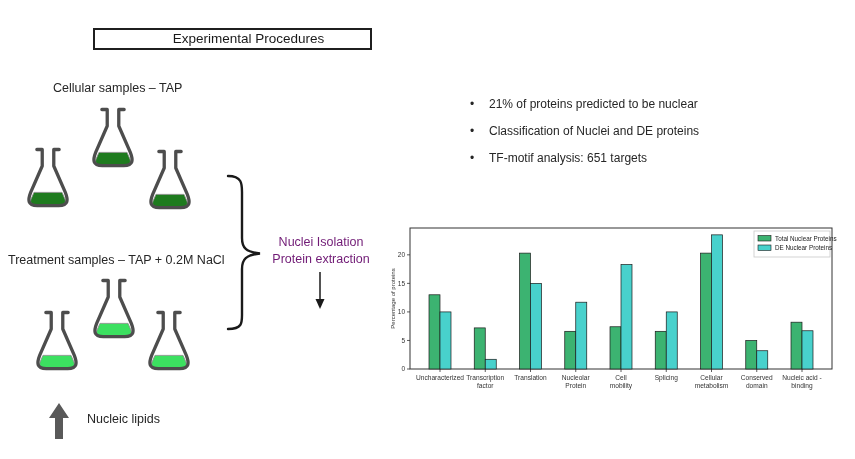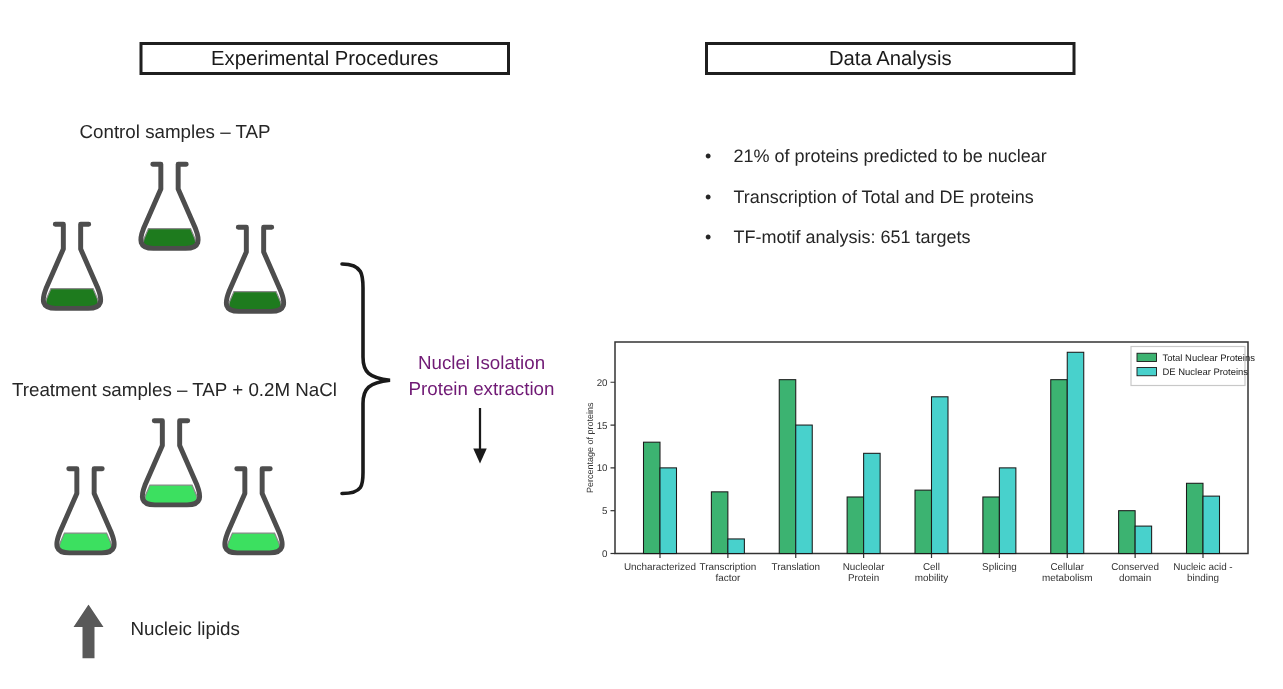--- a/index.html
+++ b/index.html
@@ -2,21 +2,21 @@
 <html style="--control-liquid: #1e7b1e; --treatment-liquid: #3ce060;"><head>
 <meta charset="utf-8">
 <style>
   html,body{margin:0;padding:0;background:#ffffff;}
   .canvas{
     position:relative;width:855px;height:459px;background:#ffffff;overflow:hidden;
     font-family:"Liberation Sans", sans-serif;color:#262626;
   }
   .title-box{
     position:absolute;width:243px;height:18px;border:2px solid #1f1f1f;
-    text-align:center;line-height:18px;font-size:13.5px;color:#1a1a1a;background:#ffffff;
+    text-align:center;line-height:18px;font-size:13.5px;color:#1a1a1a;background:#ffffff;padding-left:32px;
   }
   .label{position:absolute;font-size:12.5px;color:#262626;white-space:nowrap;}
   .mid-text{position:absolute;font-size:12.5px;color:#701a75;text-align:center;line-height:17px;}
   .flask{position:absolute;width:52px;height:66px;}
   .flask .flask-outline{fill:none;stroke:#4d4d4d;stroke-width:4;stroke-linecap:round;stroke-linejoin:round;}
   .flask .flask-liquid{stroke:#8a8a8a;stroke-width:1;}
   .flask.control .flask-liquid{fill:var(--control-liquid,#1e7b1e);}
   .flask.treatment .flask-liquid{fill:var(--treatment-liquid,#3ce060);}
   .bullets{position:absolute;left:470px;top:96px;width:300px;}
   .bullet-item{display:flex;align-items:flex-start;margin-bottom:11px;font-size:12px;line-height:16px;color:#262626;}
@@ -26,21 +26,21 @@
 </style>
 </head>
 <body>
 
 <div class="canvas">
 
   <div class="title-box" style="left:93px;top:28px;">
     <span>Experimental Procedures</span>
   </div>
 
-  <div class="label" style="left:53px;top:81px;">Control samples – TAP</div>
+  <div class="label" style="left:53px;top:81px;">Cellular samples – TAP</div>
 
   <svg class="flask control" style="left:22px;top:147px;" viewBox="0 0 60 80">
     <path class="flask-liquid" d="M13,55 L47,55 L50.5,63 C52.5,68.5 49.5,71 43,71 L17,71 C10.5,71 7.5,68.5 9.5,63 Z"></path>
     <path class="flask-outline" d="M16.5,3 L23,3 L23,23 L9,55 C5.5,64 5,71 17,71 L43,71 C55,71 54.5,64 51,55 L37,23 L37,3 L43.5,3"></path>
   </svg>
   <svg class="flask control" style="left:87px;top:107px;" viewBox="0 0 60 80">
     <path class="flask-liquid" d="M13,55 L47,55 L50.5,63 C52.5,68.5 49.5,71 43,71 L17,71 C10.5,71 7.5,68.5 9.5,63 Z"></path>
     <path class="flask-outline" d="M16.5,3 L23,3 L23,23 L9,55 C5.5,64 5,71 17,71 L43,71 C55,71 54.5,64 51,55 L37,23 L37,3 L43.5,3"></path>
   </svg>
   <svg class="flask control" style="left:144px;top:149px;" viewBox="0 0 60 80">
@@ -76,32 +76,29 @@
     <line x1="7" y1="1" x2="7" y2="30" stroke="#1a1a1a" stroke-width="1.5"></line>
     <polygon points="2.5,28 11.5,28 7,38" fill="#1a1a1a"></polygon>
   </svg>
 
 
   <svg style="position:absolute;left:48px;top:403px;width:22px;height:36px;" viewBox="0 0 22 36">
     <polygon points="11,0 21,15 15,15 15,36 7,36 7,15 1,15" fill="#595959"></polygon>
   </svg>
   <div class="label" style="left:87px;top:412px;">Nucleic lipids</div>
 
-  <div class="title-box" style="left:470px;top:28px;">
-    <span>Data Analysis</span>
-  </div>
 
   <div class="bullets">
     <div class="bullet-item">
       <span class="bullet-dot">•</span>
       <span>21% of proteins predicted to be nuclear</span>
     </div>
     <div class="bullet-item">
       <span class="bullet-dot">•</span>
-      <span>Transcription of Total and DE proteins</span>
+      <span>Classification of Nuclei and DE proteins</span>
     </div>
     <div class="bullet-item">
       <span class="bullet-dot">•</span>
       <span>TF-motif analysis: 651 targets</span>
     </div>
   </div>
 
   <div class="chart-wrap">
     <svg id="chart-svg" width="467" height="175">
         <rect x="22" y="3" width="422" height="141" fill="none" stroke="#333333" stroke-width="1"></rect>

